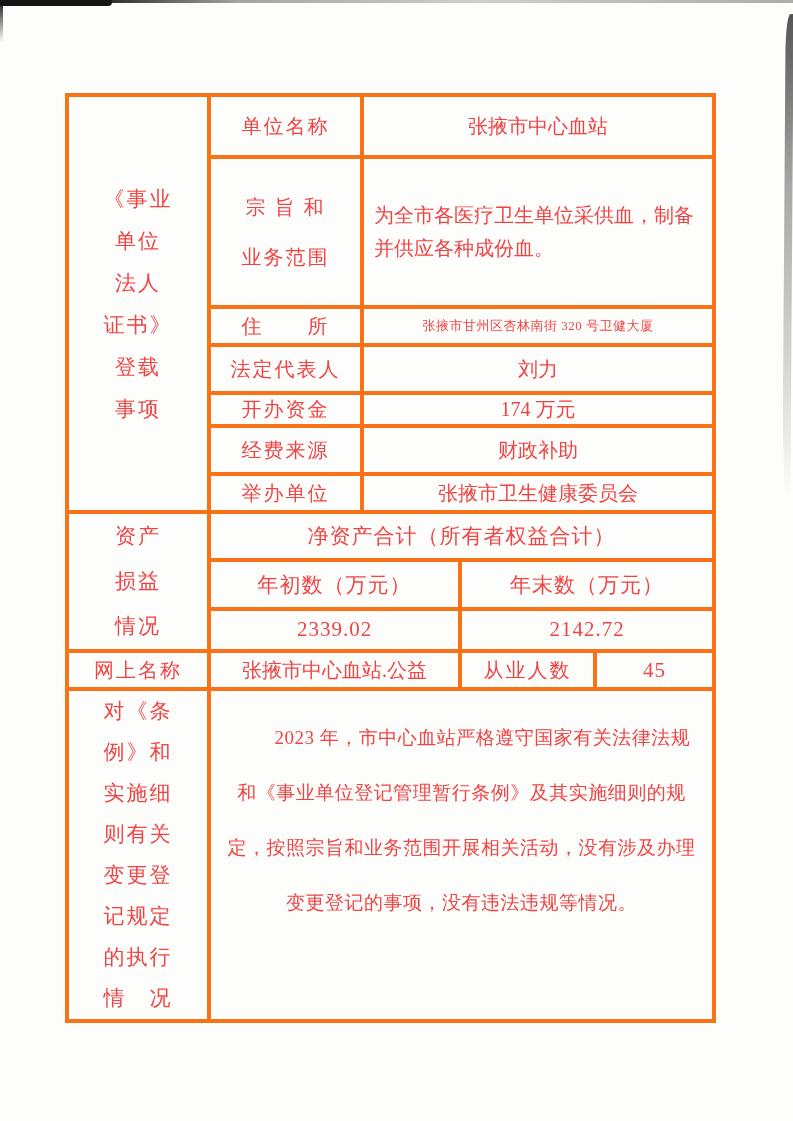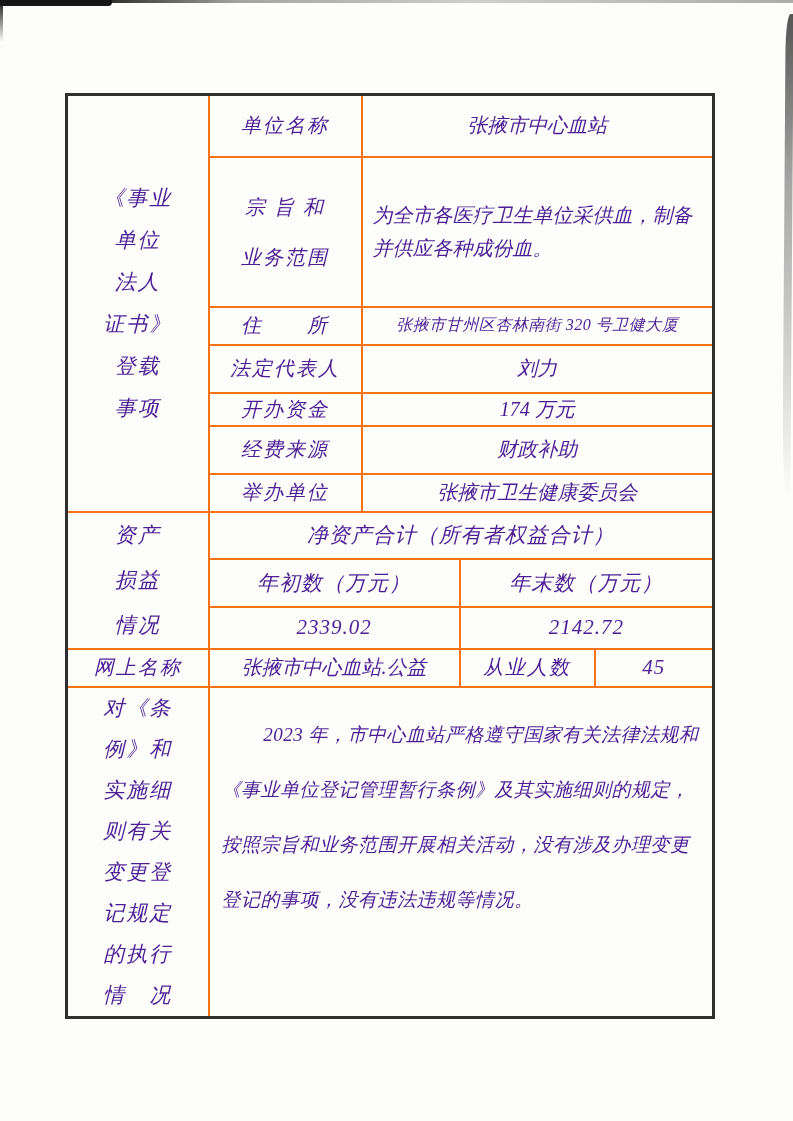--- a/index.html
+++ b/index.html
@@ -47,28 +47,27 @@
 
   
   table.form {
     position: absolute; left: 65px; top: 93px;
     width: 647px;
     border-collapse: collapse;
     table-layout: fixed;
     border: 3px solid #2f2f2f;
   }
   td {
-    border: 2px solid #f97316;
+    border: 4px solid #f97316;
     padding: 0 6px;
     text-align: center;
     vertical-align: middle;
     font-size: 20px;
-    color: #4c1d95;
+    color: #ef4444;
     overflow: hidden;
-    font-style: italic;
   }
   col.c1 { width: 142px; }
   col.c2 { width: 153px; }
   col.c3 { width: 98px; }
   col.c4 { width: 135px; }
   col.c5 { width: 119px; }
 
   tr.h62  { height: 62px; }
   tr.h125 { height: 150px; }
   tr.h45  { height: 38px; }
@@ -84,27 +83,27 @@
 
   .flabel { letter-spacing: 2px; }
   .flabel .block { display: block; line-height: 50px; }
 
   .purpose-value {
     text-align: left;
     padding: 8px 10px;
     line-height: 33px;
     font-size: 20px;
   }
-  .addr-value { font-size: 16px; letter-spacing: 0.5px; }
+  .addr-value { font-size: 13px; letter-spacing: 0.5px; }
   .num-value { font-size: 21px; letter-spacing: 1px; }
 
   .sec-head { font-size: 21px; letter-spacing: 1px; margin-top: 11px; }
 
   .paragraph-cell {
-    text-align: left;
+    text-align: center;
     vertical-align: top;
     padding: 19px 12px 0 12px;
     font-size: 19px;
     line-height: 55px;
     text-indent: 2.2em;
     letter-spacing: 0.5px;
   }
 </style>
 </head>
 <body>

